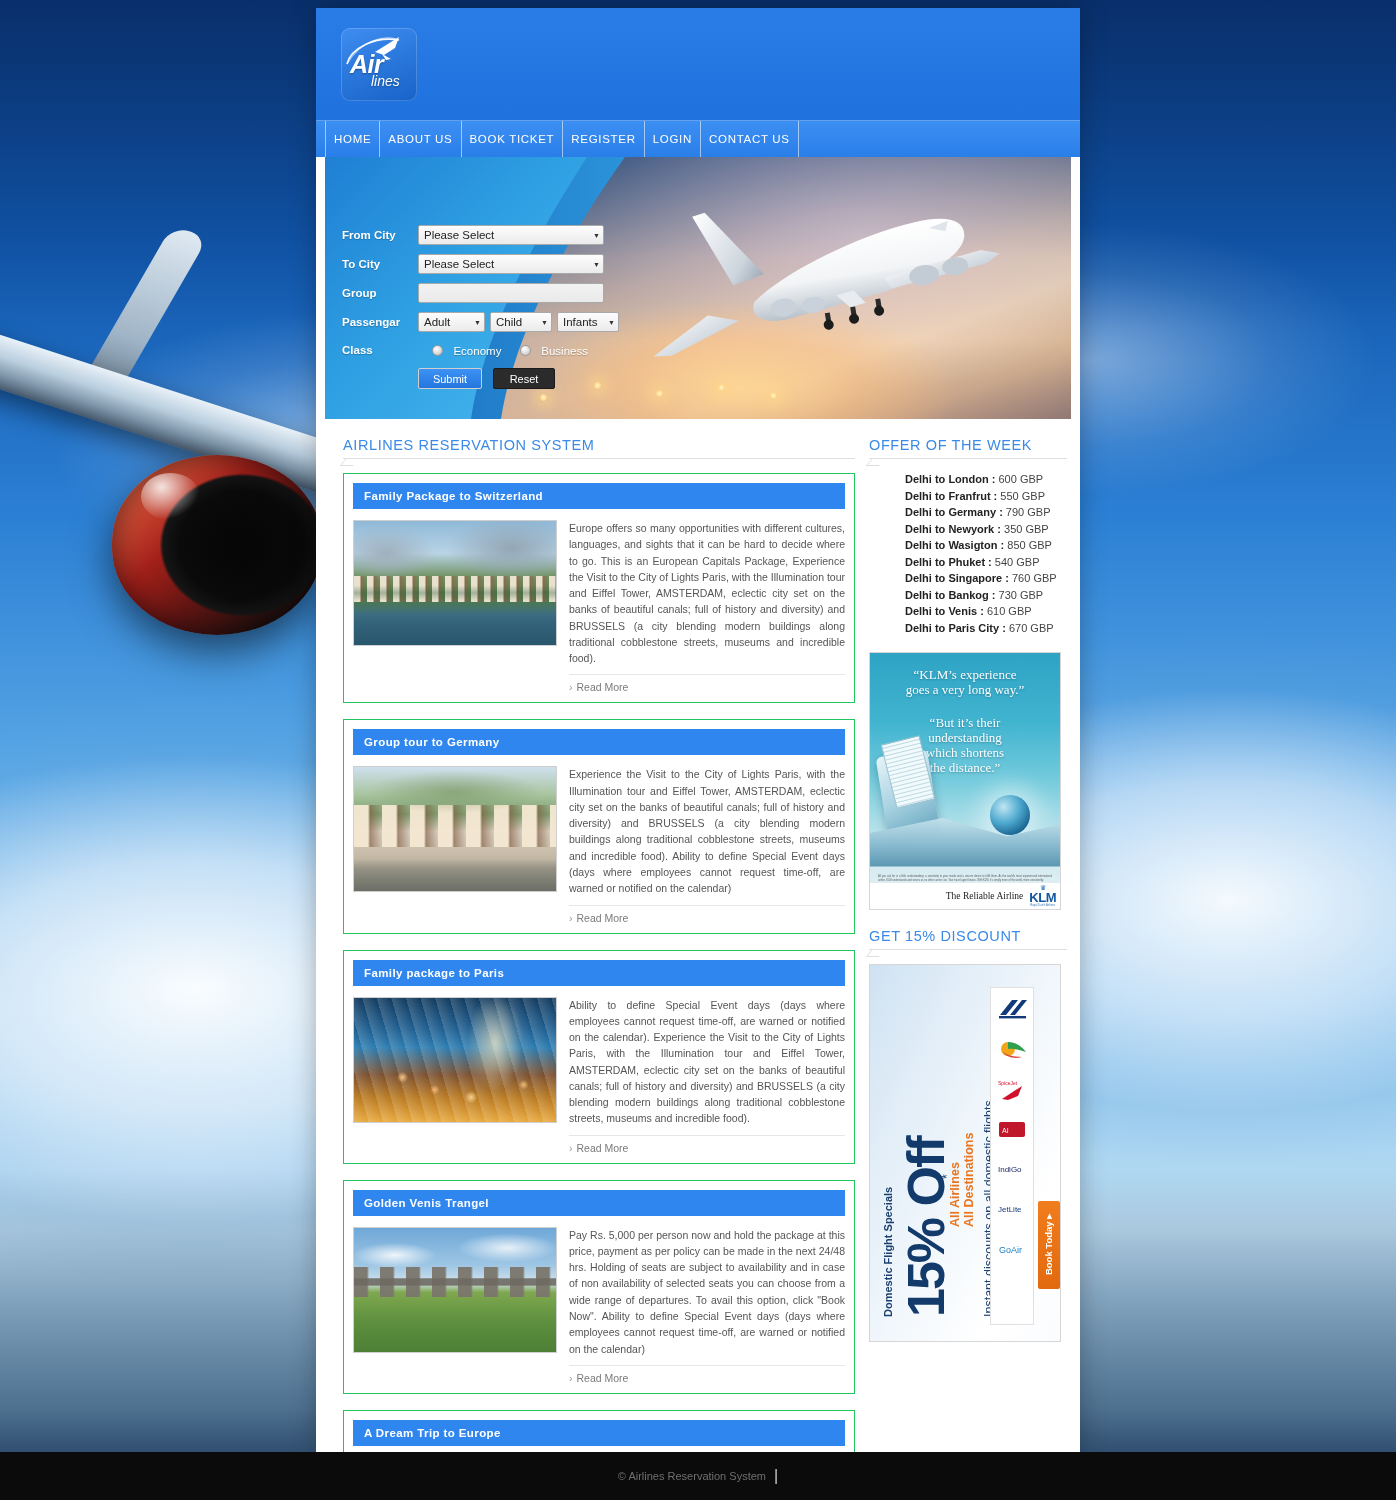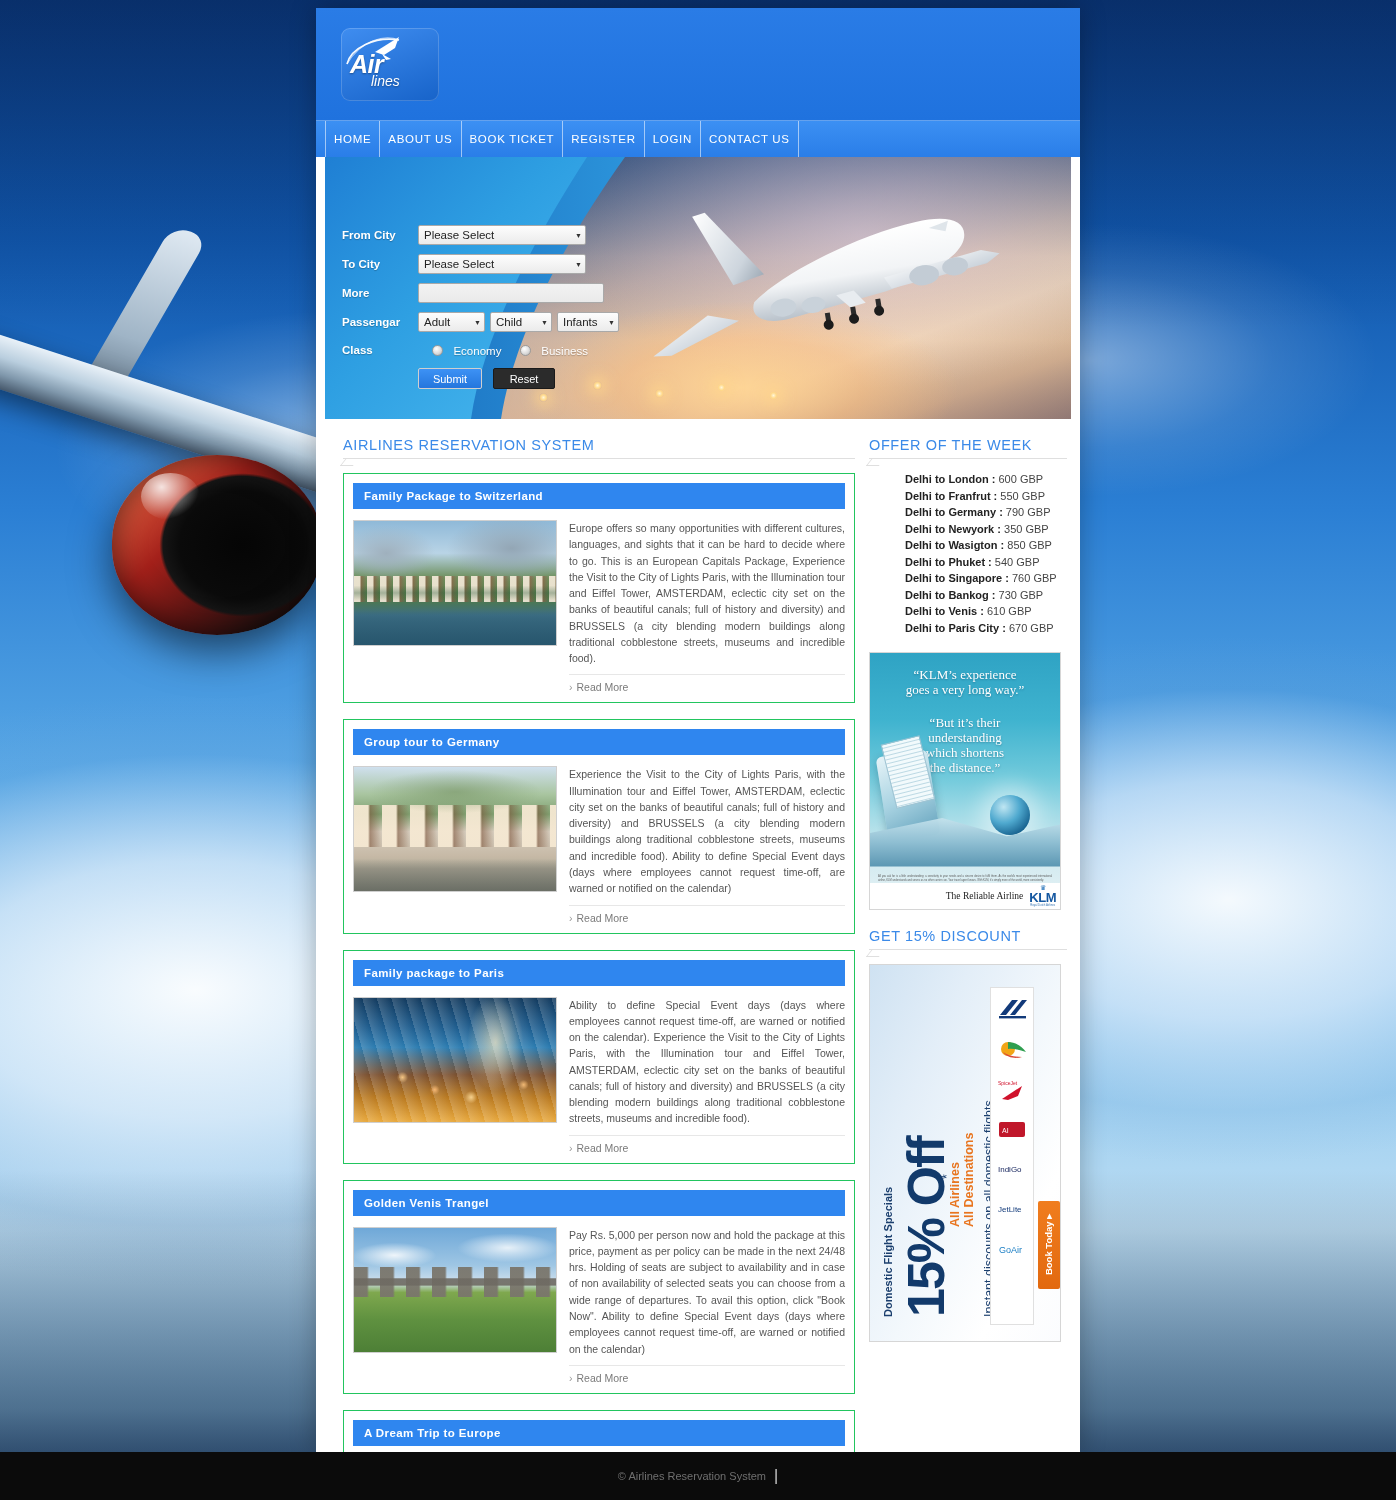--- a/index.html
+++ b/index.html
@@ -67,21 +67,21 @@
   }
 
   
   #site-header{
     height:112px; background:#2176e0;
     background:linear-gradient(180deg,#2a7ce6 0%, #1f72de 100%);
     position:relative;
   }
   #brand-logo{
     position:absolute; left:25px; top:20px;
-    width:98px; height:73px; border-radius:9px;
+    width:76px; height:73px; border-radius:9px;
     background:linear-gradient(160deg,#3f8df0 0%, #1763c9 100%);
     box-shadow:inset 0 0 0 1px rgba(255,255,255,0.18);
     overflow:hidden;
   }
   #brand-logo svg{ position:absolute; left:0; top:0; }
   .logo-word{
     position:absolute; left:9px; top:22px;
     color:#fff; font-style:italic; font-weight:bold;
     font-size:25px; letter-spacing:-0.5px;
     text-shadow:0 1px 2px rgba(0,0,0,0.35);
@@ -152,21 +152,21 @@
     font-size:11.5px; color:#222; height:20px;
     padding:0 18px 0 5px;
     font-family:"Liberation Sans", sans-serif;
     cursor:pointer;
   }
   .sel-wrap{ position:relative; display:inline-block; }
   .sel-wrap::after{
     content:"▼"; position:absolute; right:4px; top:50%; transform:translateY(-50%);
     font-size:7px; color:#333; pointer-events:none;
   }
-  #from-city-select, #to-city-select{ width:168px; }
+  #from-city-select, #to-city-select{ width:186px; }
   #date-input{
     width:186px; height:20px; border:1px solid #a9a9a9; border-radius:2px;
     background:linear-gradient(180deg,#f2f2f2 0%, #eaeaea 100%);
     font-size:11.5px; padding:0 5px; font-family:"Liberation Sans", sans-serif;
   }
   #adult-select{ width:67px; }
   #child-select{ width:62px; }
   #infants-select{ width:62px; }
   .pass-gap{ margin-left:5px; }
   .radio-dot{
@@ -447,21 +447,21 @@
       </div>
       <div class="form-row">
         <div class="form-label">To City</div>
         <span class="sel-wrap">
           <select id="to-city-select" class="sel">
             <option>Please Select</option>
           </select>
         </span>
       </div>
       <div class="form-row">
-        <div class="form-label">More</div>
+        <div class="form-label">Group</div>
         <input id="date-input" type="text" placeholder="" style="">
       </div>
       <div class="form-row">
         <div class="form-label">Passengar</div>
         <span class="sel-wrap">
           <select id="adult-select" class="sel">
             <option>Adult</option>
           </select>
         </span>
         <span class="sel-wrap pass-gap">

